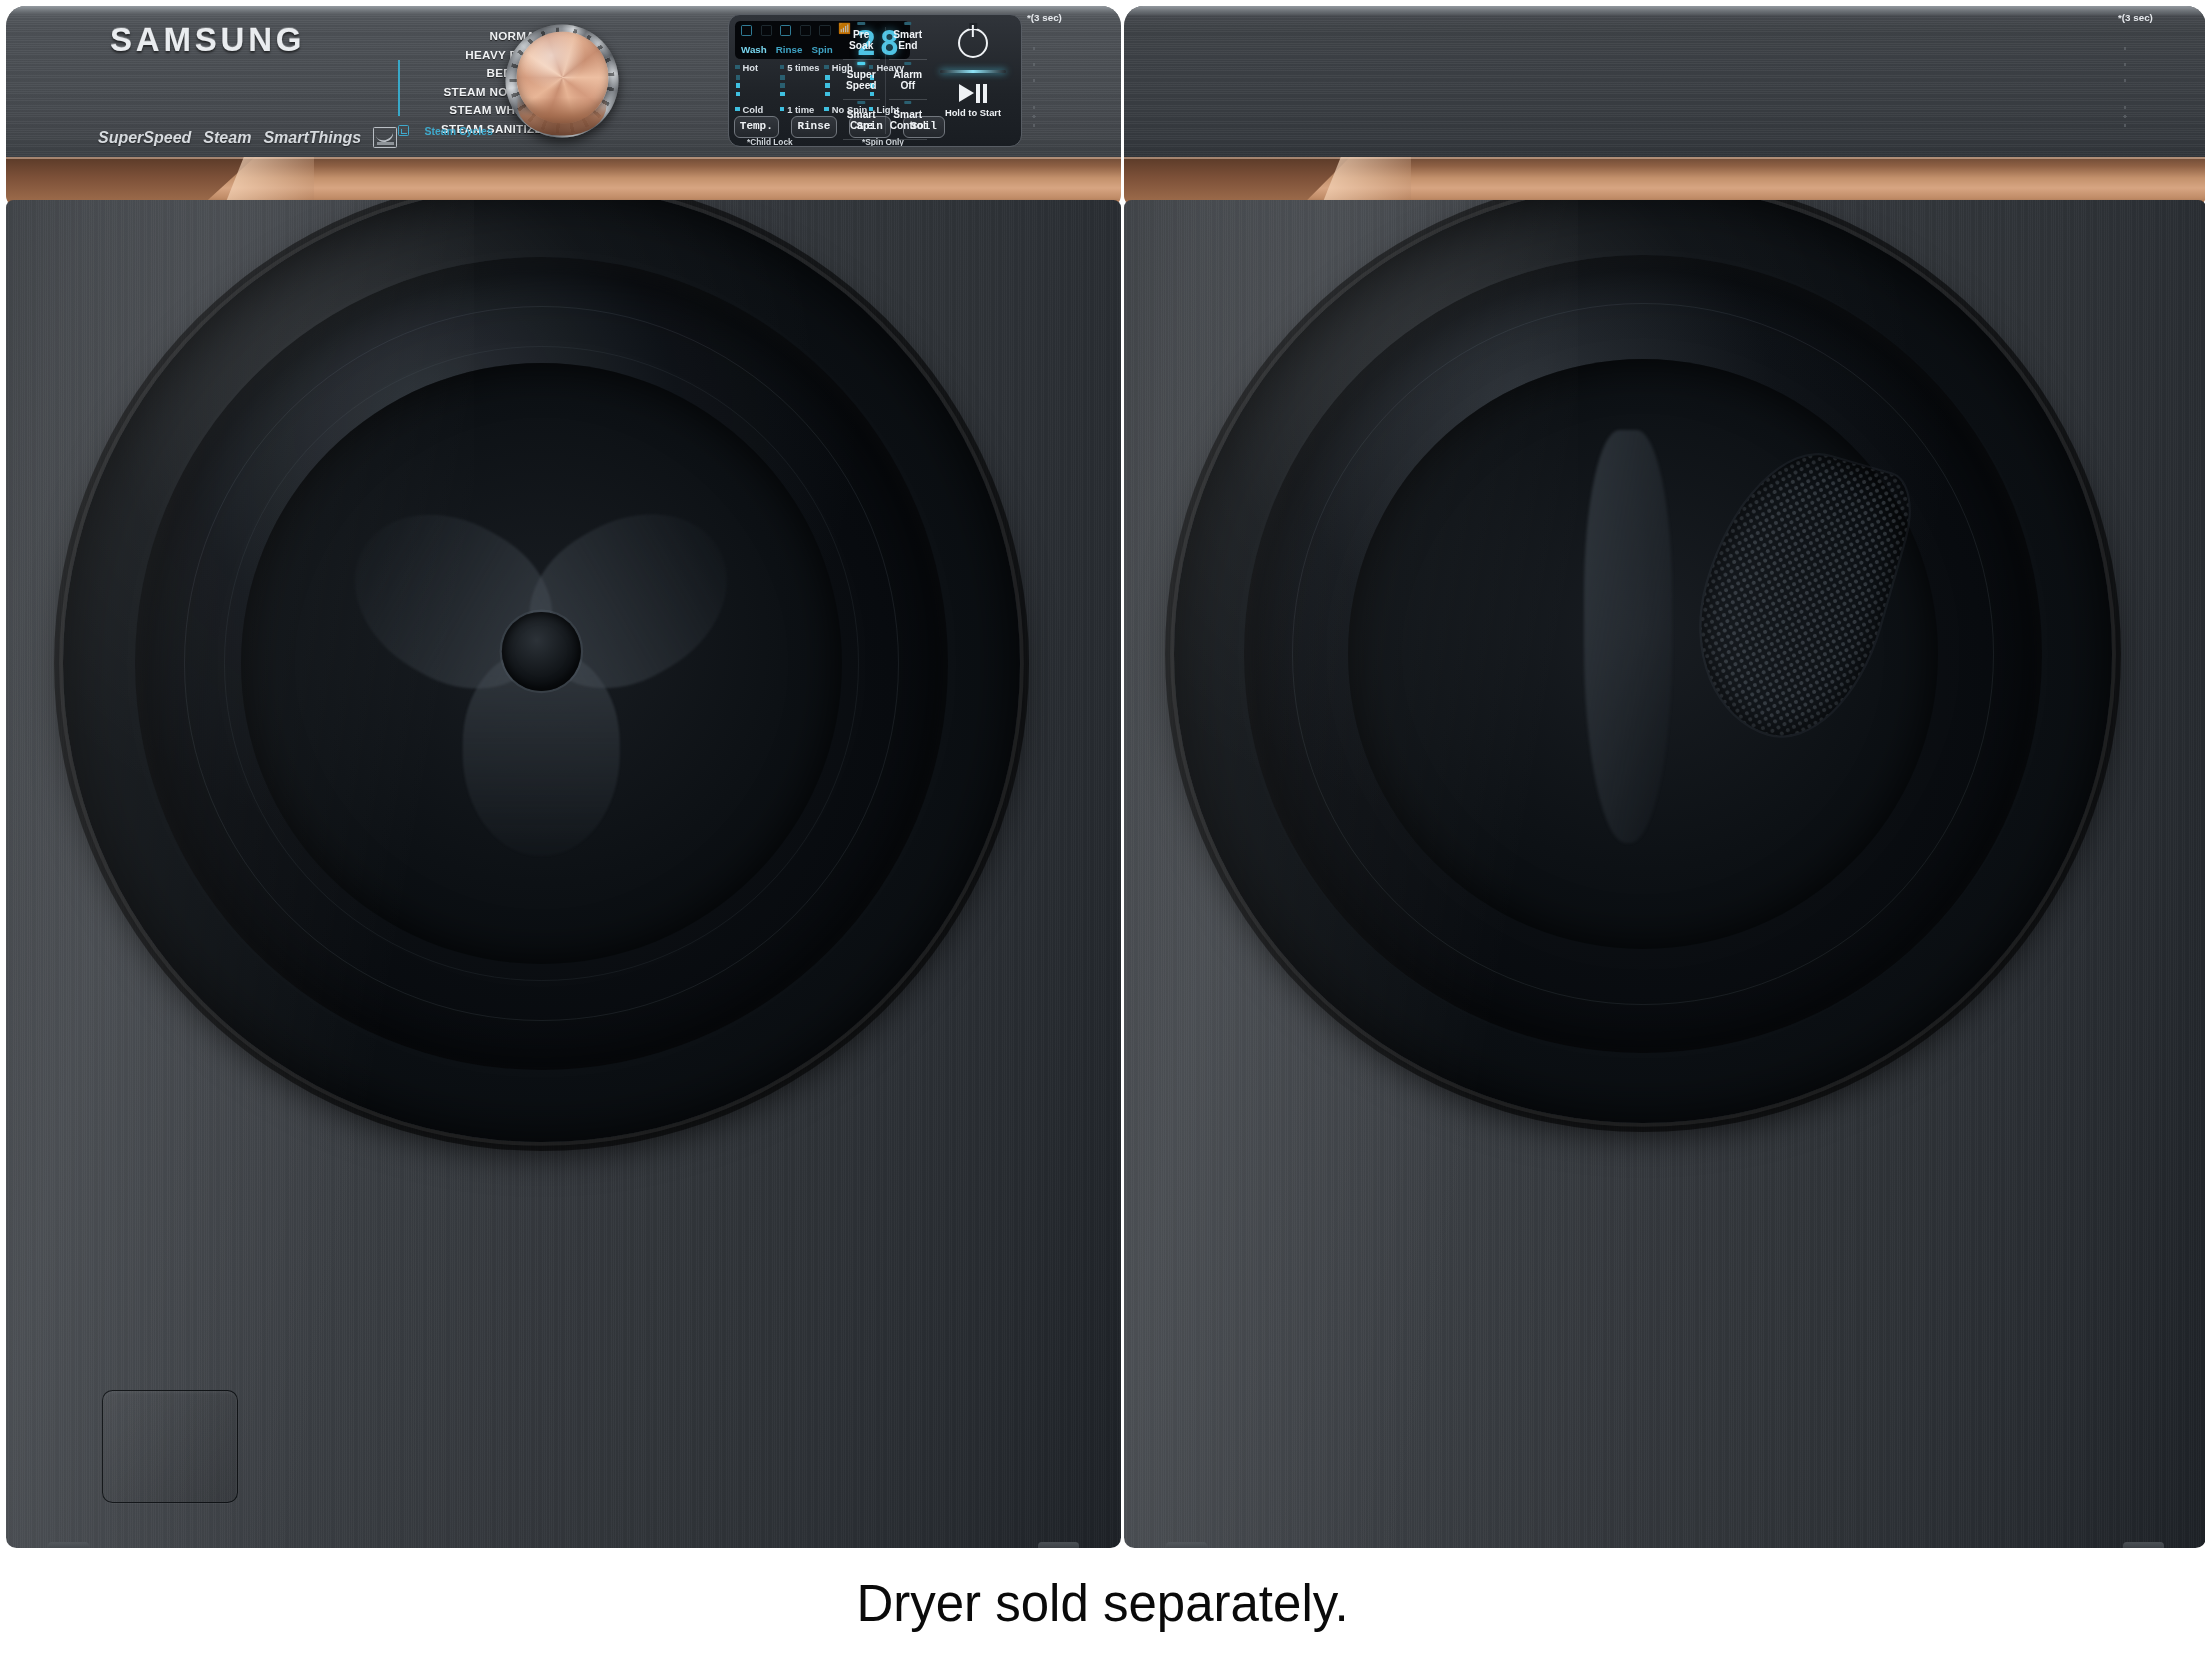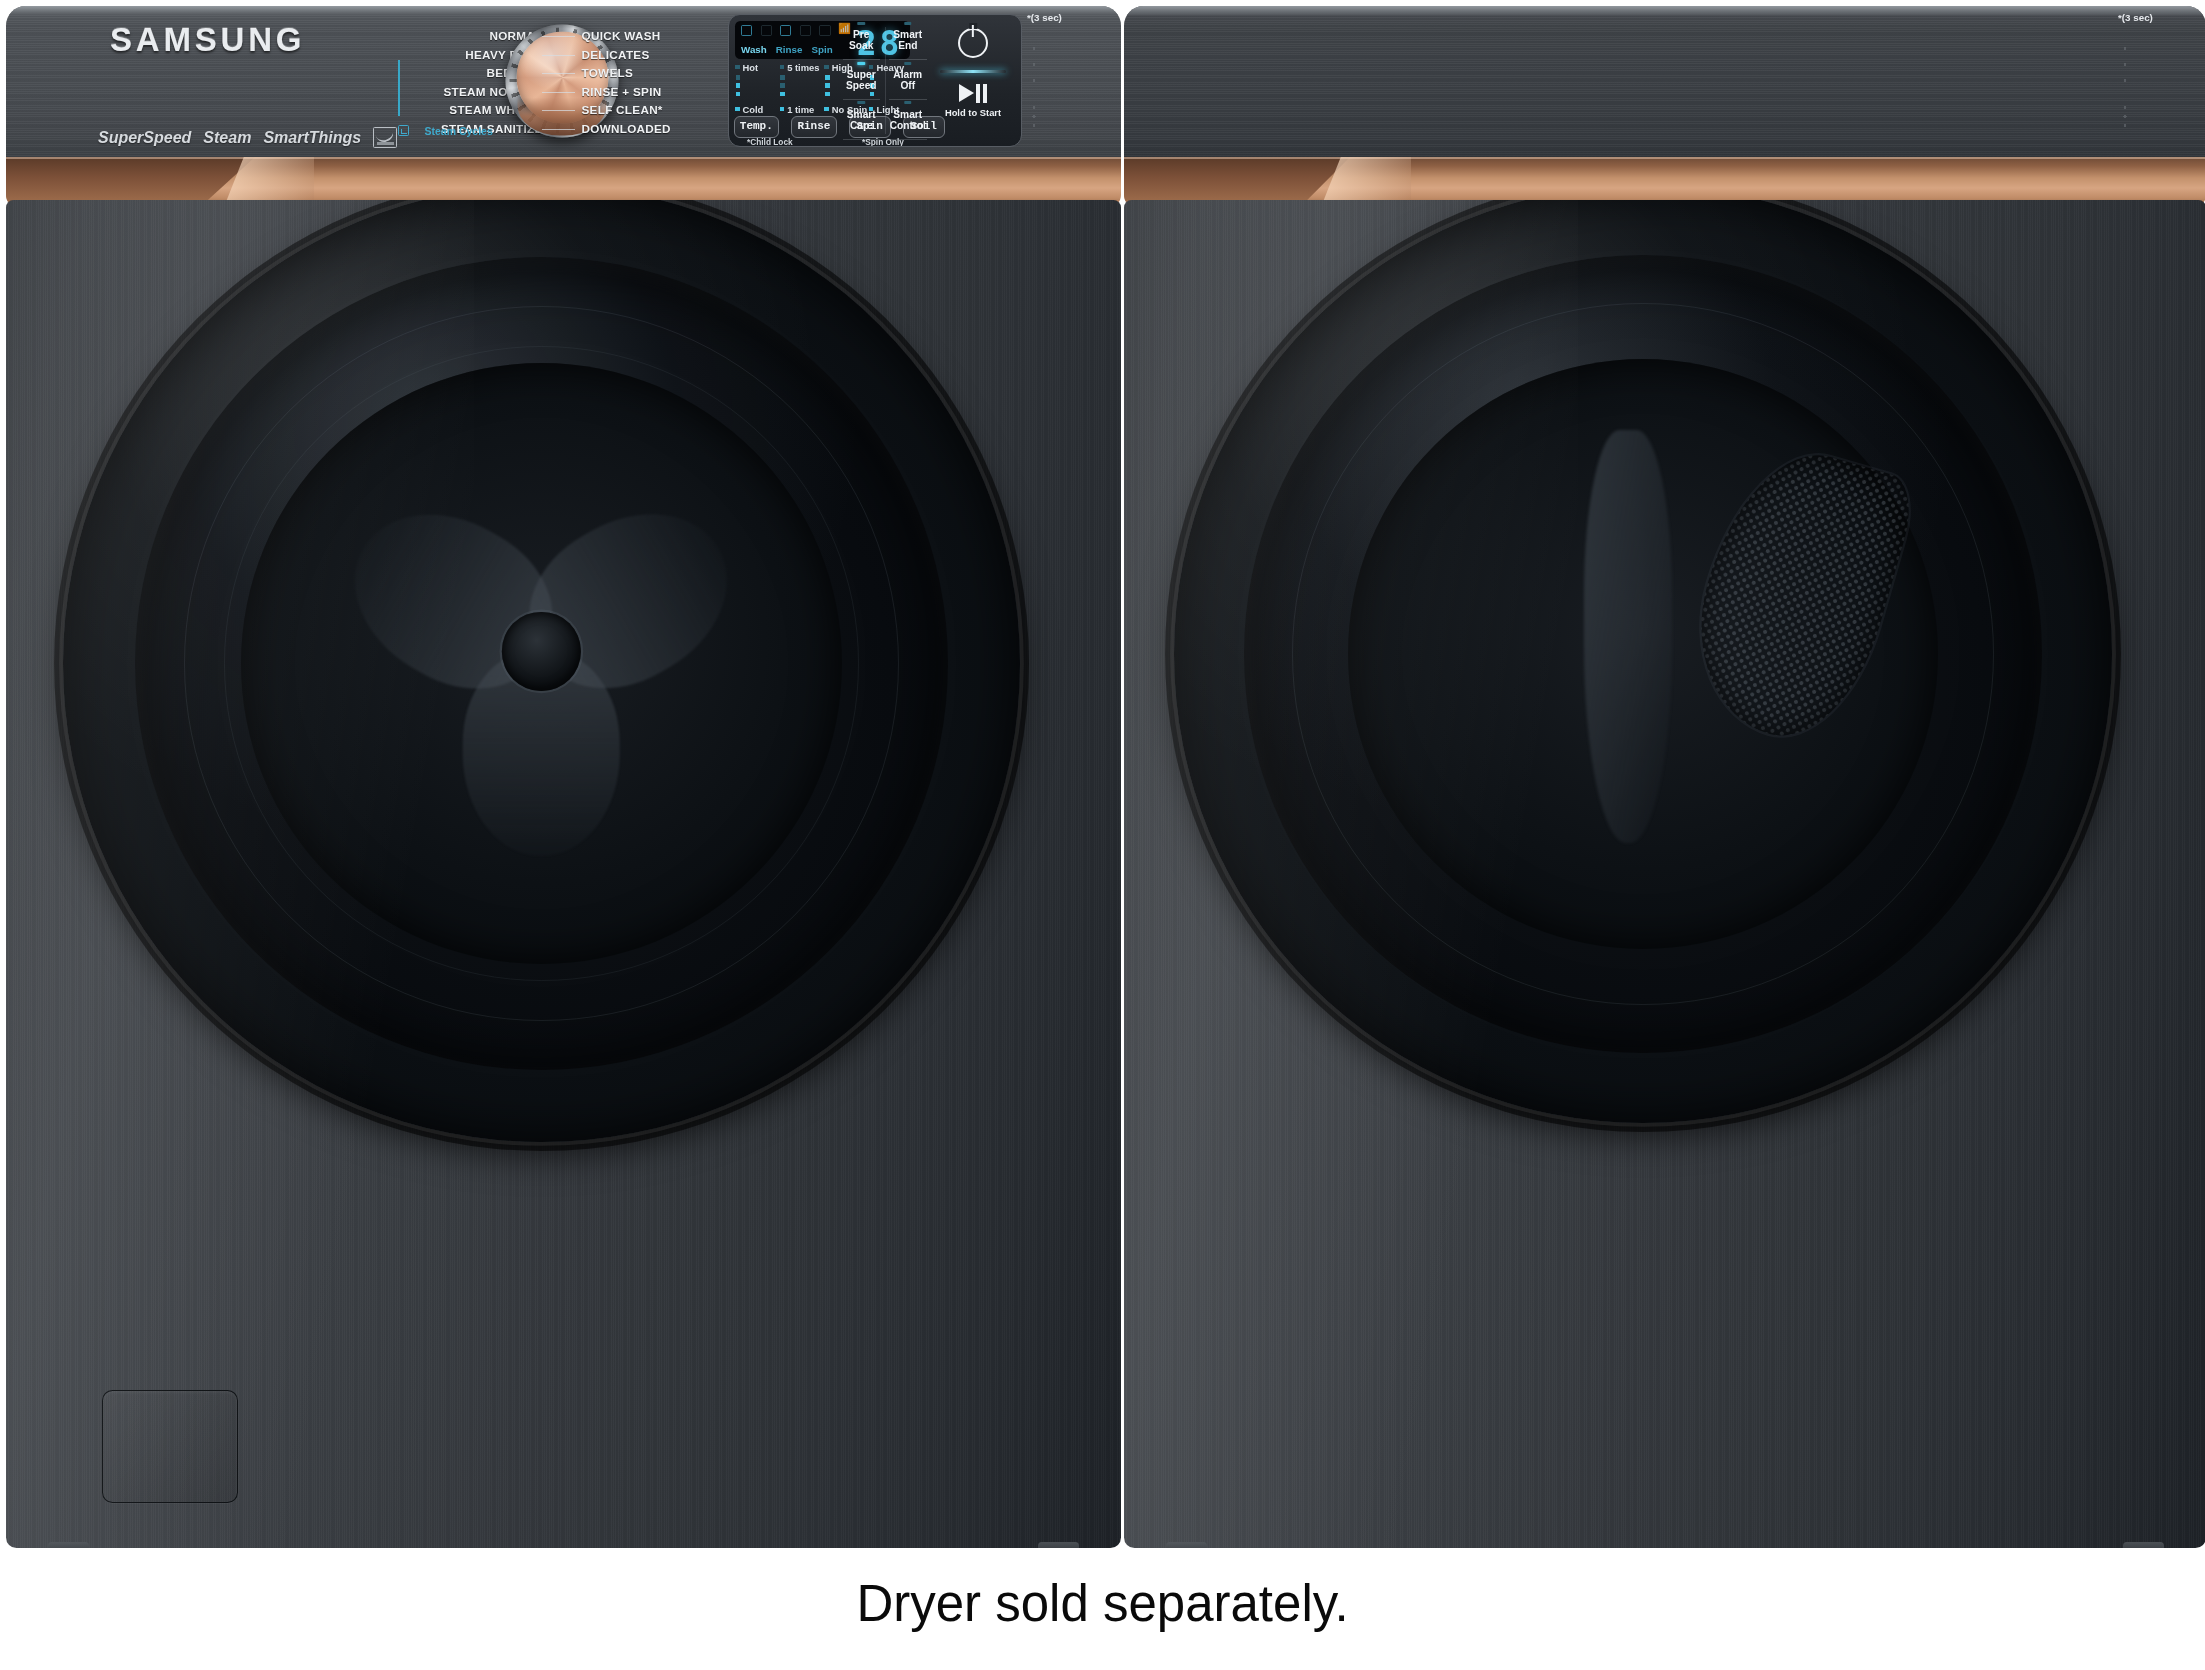--- a/index.html
+++ b/index.html
@@ -469,28 +469,20 @@
           <span>Steam Cycles</span>
         </div>
       </div>
 
       <div class="knob-wrap">
         <div class="knob-ring"></div>
         <div class="knob-face"></div>
         <div class="knob-skirt"></div>
       </div>
 
-      <div class="cyc-col right">
-        <div class="cyc">QUICK WASH</div>
-        <div class="cyc">DELICATES</div>
-        <div class="cyc">TOWELS</div>
-        <div class="cyc">RINSE + SPIN</div>
-        <div class="cyc">SELF CLEAN*</div>
-        <div class="cyc">DOWNLOADED</div>
-      </div>
     </div>
 
     <div class="dmod">
       <div class="lcd">
         <div class="lcd-ico">
           <span></span>
           <span class="dim"></span>
           <span></span>
           <span class="dim"></span>
           <span class="dim"></span>

